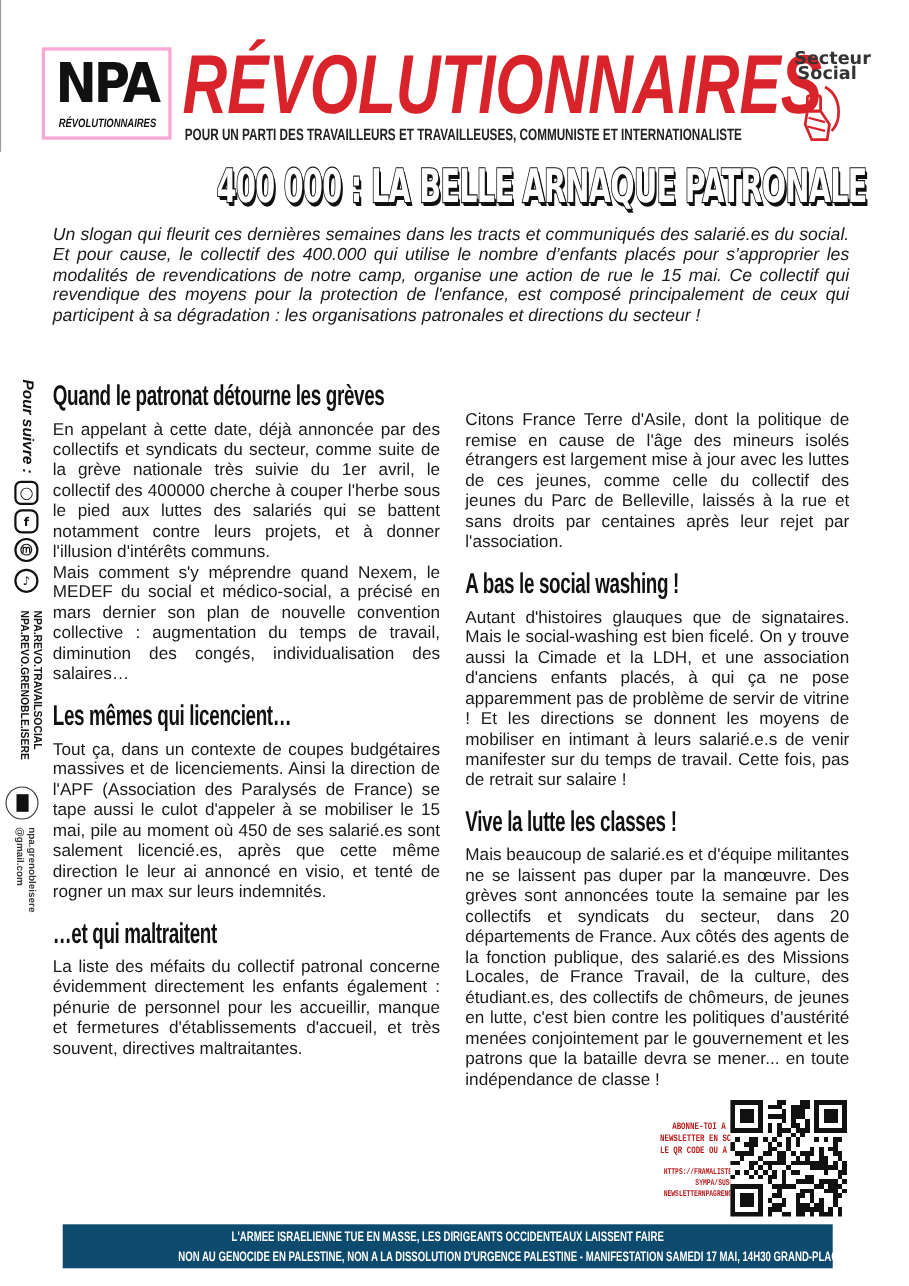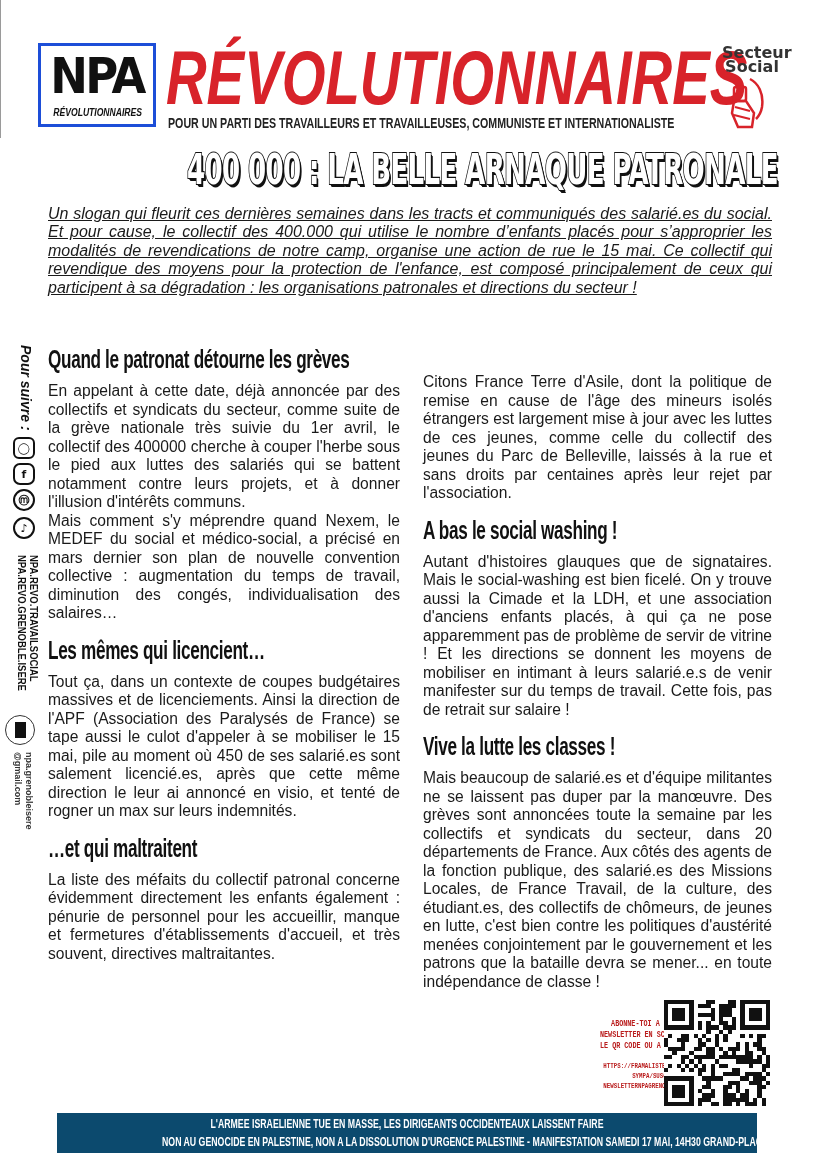--- a/index.html
+++ b/index.html
@@ -1,34 +1,34 @@
 <!DOCTYPE html>
 <html><head>
 <meta charset="utf-8">
 <style>
   html, body { margin: 0; padding: 0; background: #ffffff; }
   body { width: 826px; height: 1169px; position: relative; overflow: hidden; font-family: "Liberation Sans", sans-serif; color: #111; }
   .edge-line { position: absolute; left: 0; top: 0; width: 1px; height: 138px; background: #9a9a9a; }
 
   
   .header { position: absolute; left: 38px; top: 43px; width: 760px; height: 90px; }
-  .npa-box { position: absolute; left: 0; top: 0; width: 118px; height: 84px; border: 3px solid #1d4ed8; box-sizing: border-box; background: #fff; }
+  .npa-box { position: absolute; left: 0; top: 0; width: 118px; height: 84px; border: 3px solid #f9a8d4; box-sizing: border-box; background: #fff; }
   .npa-big { position: absolute; left: 0; right: 0; top: 2px; text-align: center; font-family: "DejaVu Sans", sans-serif; font-weight: bold; font-size: 50px; letter-spacing: -3px; line-height: 56px; transform: scaleX(0.9); }
   .npa-small { position: absolute; left: 0; right: 0; bottom: 6px; text-align: center; font-family: "Liberation Sans Narrow", "Liberation Sans", sans-serif; font-style: italic; font-weight: bold; font-size: 11px; transform: scaleX(0.78); letter-spacing: 0px; }
   .brand-title { position: absolute; left: 128px; top: -6px; font-family: "Liberation Sans", sans-serif; font-weight: bold; font-style: italic; color: #d8232a; font-size: 76px; line-height: 82px; transform-origin: left top; transform: scaleX(0.74); letter-spacing: 0px; white-space: nowrap; }
   .brand-tagline { position: absolute; left: 130px; top: 71px; font-family: "Liberation Sans", sans-serif; font-weight: bold; font-size: 15px; color: #222; transform-origin: left top; transform: scaleX(0.71); white-space: nowrap; }
   .sector { position: absolute; left: 684px; top: 3px; width: 60px; text-align: center; font-family: "DejaVu Sans", sans-serif; font-weight: bold; color: #333; font-size: 16px; line-height: 14px; }
   .fist { position: absolute; left: 690px; top: 34px; width: 40px; height: 54px; }
 
   
-  .headline { position: absolute; left: 6px; top: 146px; width: 700px; }
+  .headline { position: absolute; left: 16px; top: 146px; width: 700px; }
   .headline span { display: inline-block; font-family: "DejaVu Sans", sans-serif; font-weight: bold; font-size: 42px; line-height: 48px; color: #fff; letter-spacing: -1px; -webkit-text-stroke: 2.2px #111; paint-order: stroke fill; text-shadow: 3px 3px 0 #111, 2px 2px 0 #111; transform: scaleX(0.62); transform-origin: center top; white-space: nowrap; }
 
   
-  .intro { position: absolute; left: 48px; top: 205px; width: 724px; font-family: "Liberation Sans", sans-serif; font-style: italic; font-size: 16px; line-height: 18.4px; text-align: justify; color: #1a1a1a; text-decoration: underline; }
+  .intro { position: absolute; left: 48px; top: 205px; width: 724px; font-family: "Liberation Sans", sans-serif; font-style: italic; font-size: 16px; line-height: 18.4px; text-align: justify; color: #1a1a1a; }
   .follow-label { position: absolute; left: 14px; top: 345px; width: 20px; height: 90px; writing-mode: vertical-rl; font-family: "Liberation Sans", sans-serif; font-style: italic; font-weight: bold; font-size: 14px; color: #111; }
   .social-icon { position: absolute; left: 13px; width: 22px; height: 22px; border: 2.5px solid #111; box-sizing: border-box; border-radius: 50%; display: flex; align-items: center; justify-content: center; font-size: 11px; font-weight: bold; font-family: "DejaVu Sans", sans-serif; color: #111; }
   .handles { position: absolute; left: 14px; top: 549px; width: 26px; height: 120px; writing-mode: vertical-rl; font-family: "Liberation Sans", sans-serif; font-weight: bold; font-size: 10.5px; line-height: 12px; color: #111; transform-origin: center; }
   .handles div { transform: scaleY(0.9); }
   .mail-icon { position: absolute; left: 5px; top: 715px; width: 30px; height: 30px; border: 1.5px solid #333; border-radius: 50%; box-sizing: border-box; display: flex; align-items: center; justify-content: center; }
   .mail-inner { width: 11px; height: 16px; background: #111; position: relative; }
   .mail-address { position: absolute; left: 8px; top: 752px; width: 26px; height: 80px; writing-mode: vertical-rl; font-family: "Liberation Sans", sans-serif; font-weight: bold; font-size: 9px; line-height: 11px; color: #333; }
 
   
   .col { position: absolute; font-family: "Liberation Sans", sans-serif; font-size: 15.6px; line-height: 18.5px; color: #1a1a1a; }

